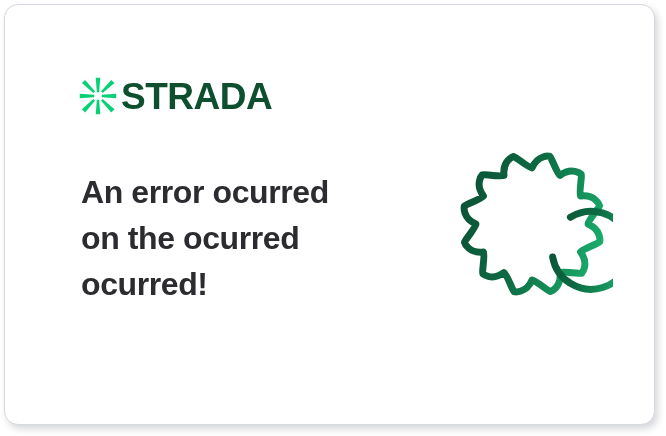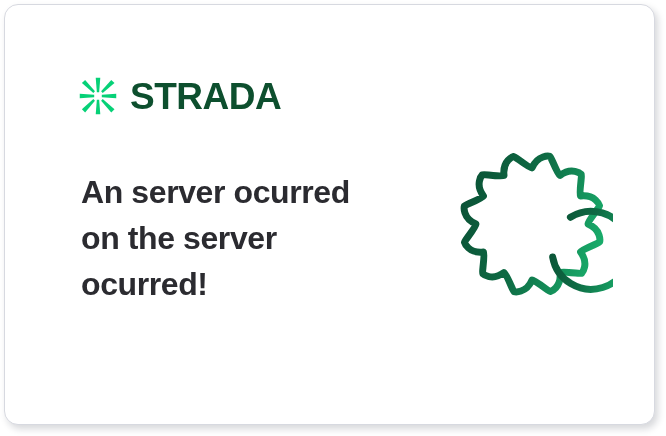--- a/index.html
+++ b/index.html
@@ -38,21 +38,21 @@
     overflow: hidden;
   }
 
   
   .brand {
     position: absolute;
     left: 74px;
     top: 68px;
     display: flex;
     align-items: center;
-    gap: 13px;
+    gap: 4px;
     height: 46px;
     justify-content: space-between;
   }
 
   .brand-mark {
     width: 38px;
     height: 38px;
     display: block;
     flex: none;
   }
@@ -119,22 +119,22 @@
 
             <polygon points="16.1,7.6 7.6,16.1 37.8,42.0 42.0,37.8"></polygon>
             <polygon points="58.2,62.4 62.4,58.2 93.4,84.9 84.9,93.4"></polygon>
           </g>
         </svg>
       </span>
       <span class="brand-word">STRADA</span>
     </div>
 
     <div class="message">
-      <div>An server ocurred</div>
-      <div>on the server</div>
+      <div>An error ocurred</div>
+      <div>on the ocurred</div>
       <div>ocurred!</div>
     </div>
 
     <div class="gear-art">
       <svg viewBox="0 0 162 162" xmlns="http://www.w3.org/2000/svg" aria-hidden="true">
         <defs>
           <linearGradient id="gearGrad" x1="0" y1="0.35" x2="1" y2="0.65">
             <stop offset="0%" stop-color="#0b5437"></stop>
             <stop offset="45%" stop-color="#0e6b44"></stop>
             <stop offset="100%" stop-color="#19ab6a"></stop>

